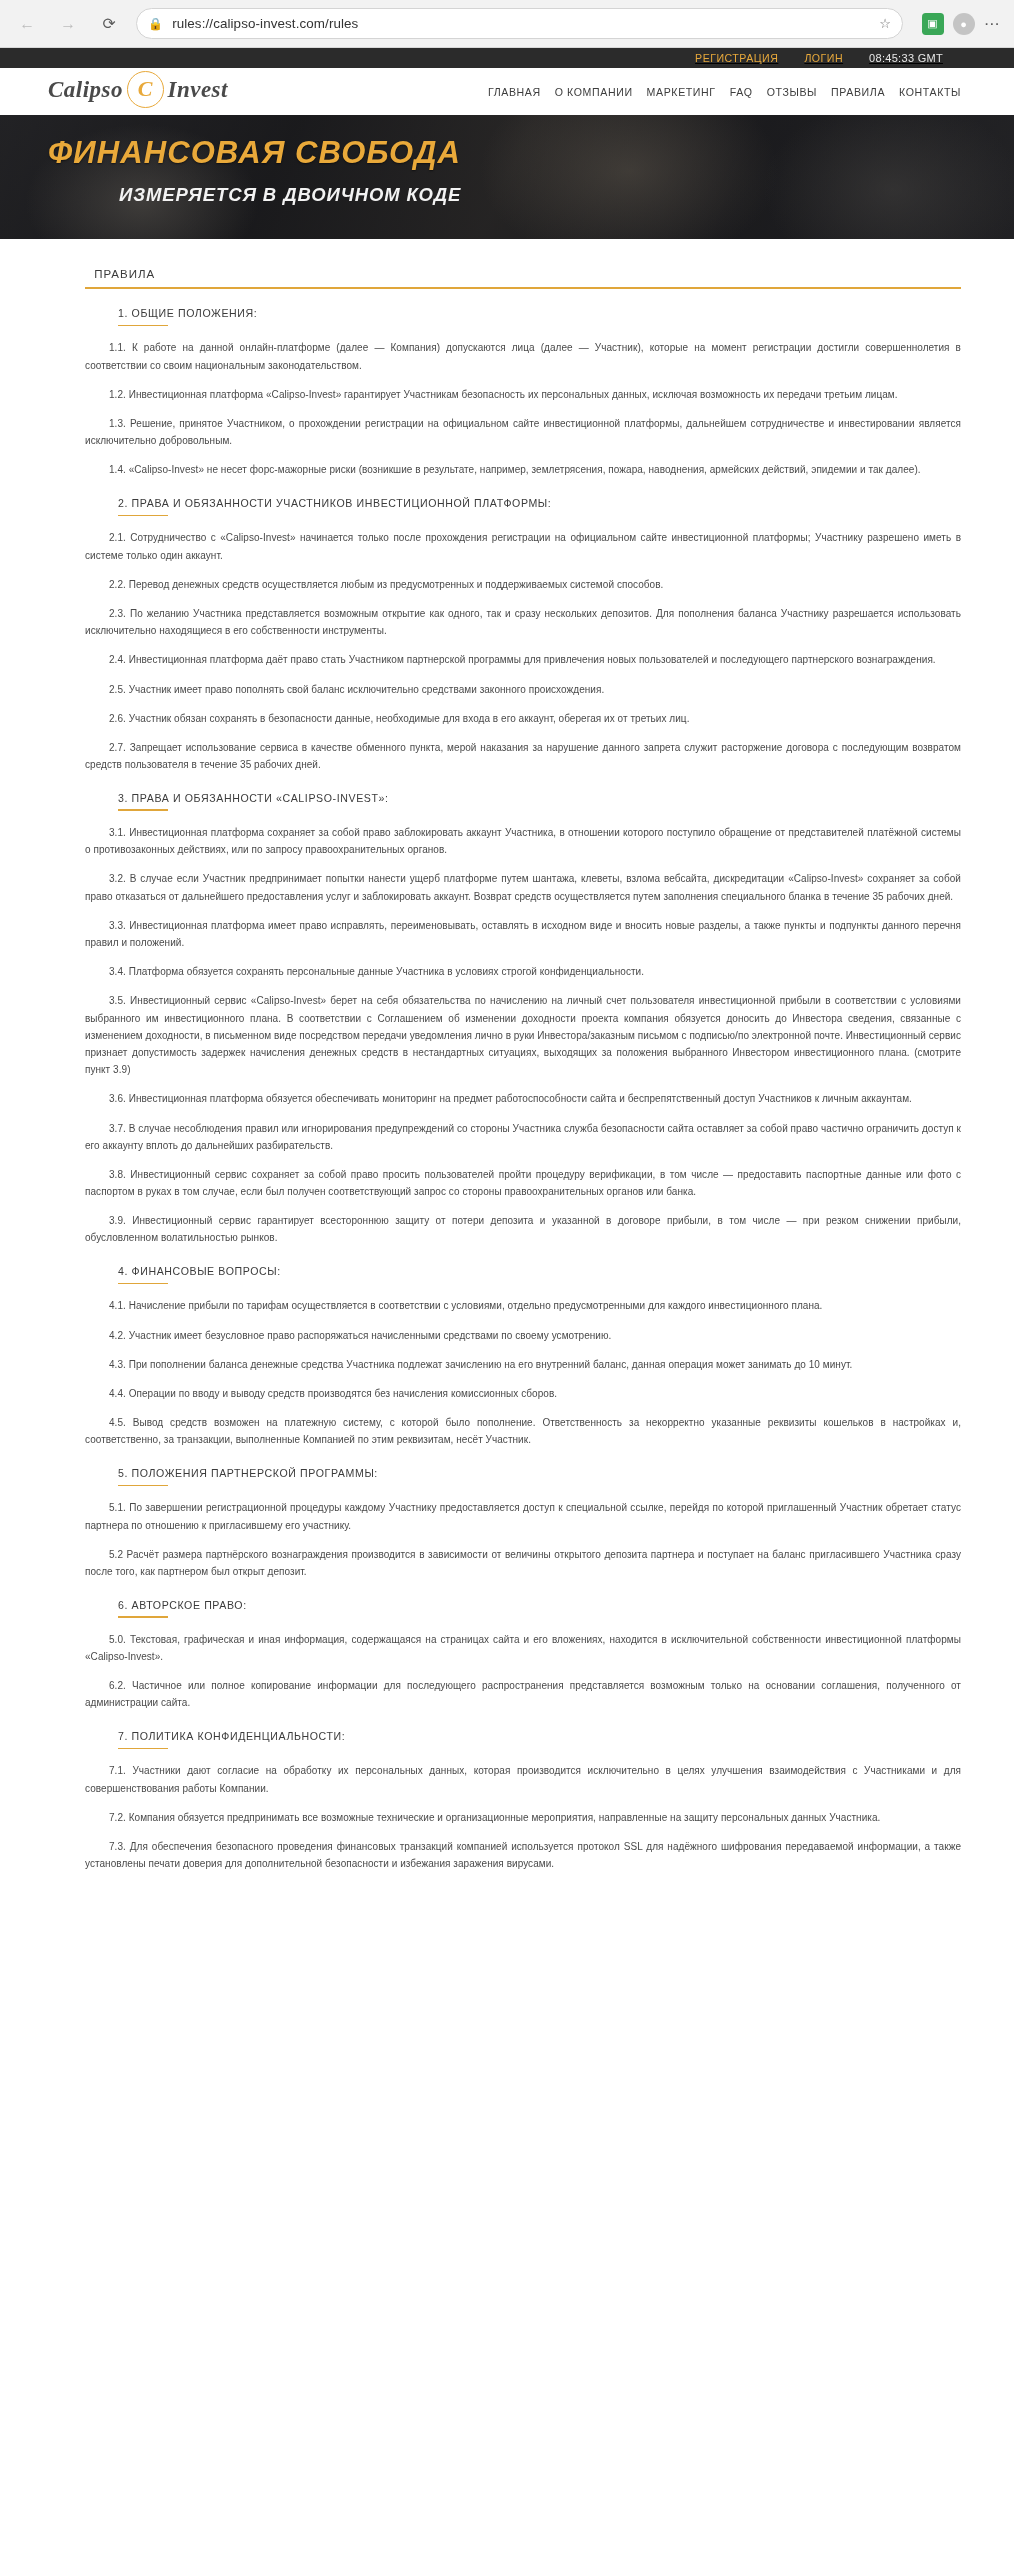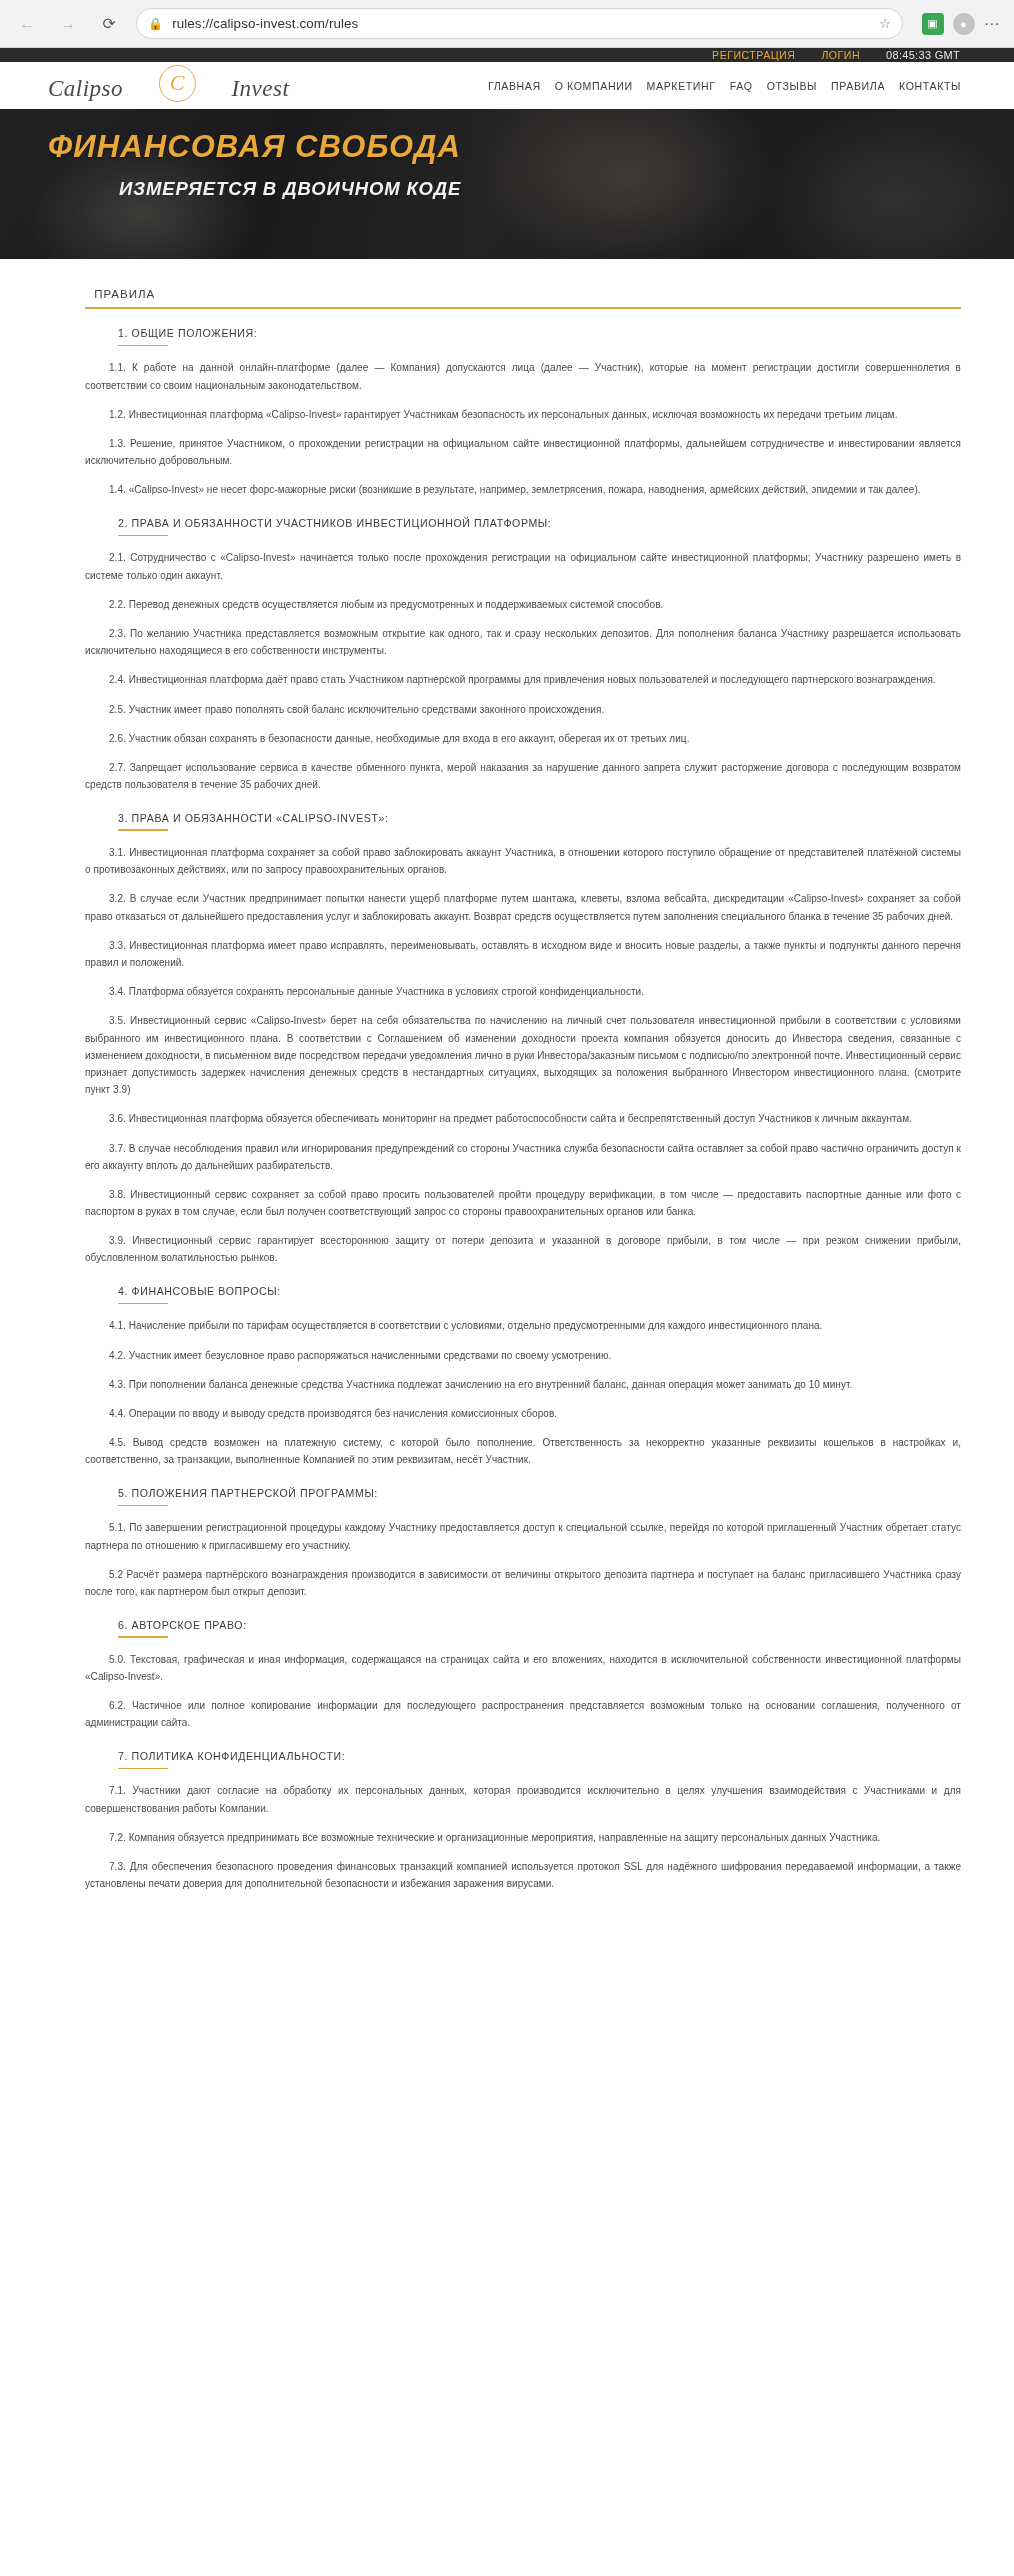--- a/index.html
+++ b/index.html
@@ -72,26 +72,27 @@
     width: 22px; height: 22px; border-radius: 50%;
     background: #c4c4c4; color: #fff;
     display: flex; align-items: center; justify-content: center;
     font-size: 11px;
   }
   .dots { color: #5a5a5a; font-size: 15.7px; letter-spacing: 0.9px; }
 
   
   .topbar {
     background: #2b2b2b;
-    height: 14px;
+    height: 20px;
     display: flex;
     align-items: center;
     justify-content: flex-end;
-    padding-right: 55px;
+    padding-right: 72px;
     gap: 26px;
+    text-decoration: underline;
   }
   .topbar a {
     color: #e8a93b;
     font-size: 10.6px;
     letter-spacing: 0.5px;
     text-decoration: none;
   }
   .topbar .clock {
     color: #e8e8e8;
     font-size: 11px;
@@ -102,30 +103,29 @@
   .header {
     background: #ffffff;
     height: 47px;
     display: flex;
     align-items: center;
     padding: 0 54px 0 48px;
     position: relative;
   }
   .logo {
     display: flex;
-    align-items: flex-end;
+    align-items: center;
     font-size: 23px;
     letter-spacing: 0.5px;
     font-family: "Liberation Serif", serif;
     font-style: italic;
     color: #2f2f2f;
-    font-weight: 400;
+    font-weight: 700;
     position: relative;
     top: -1.8px;
-    gap: 32px;
   }
   .logo .logo-a { color: #4a4a4a; }
   .logo .logo-c {
     display: inline-block;
     width: 37px; height: 37px;
     border: 1.8px solid #e8a93b;
     border-radius: 50%;
     color: #e8a93b;
     font-size: 22px;
     line-height: 33px;
@@ -141,21 +141,21 @@
   }
   .mainnav a {
     color: #3d3d3d;
     font-size: 10.6px;
     letter-spacing: 0.6px;
     text-decoration: none;
   }
 
   
   .hero {
-    height: 150px;
+    height: 124px;
     background:
       linear-gradient(rgba(22,22,24,0.66), rgba(22,22,24,0.72)),
       linear-gradient(115deg, #3a3a3e 0%, #232326 28%, #4a4540 50%, #26262a 72%, #3c3c40 100%);
     position: relative;
     overflow: hidden;
   }
   .hero:before {
     content: "";
     position: absolute; inset: 0;
     background:

